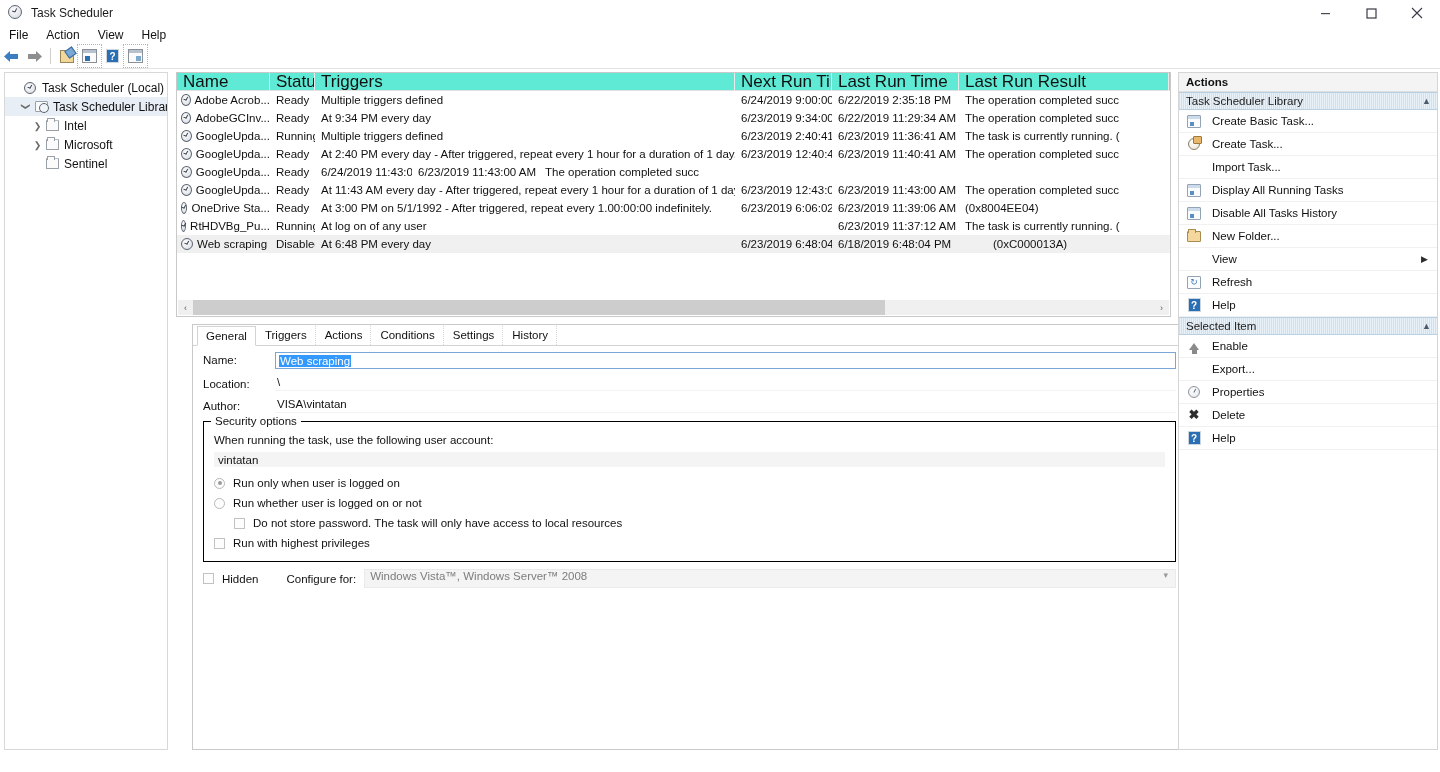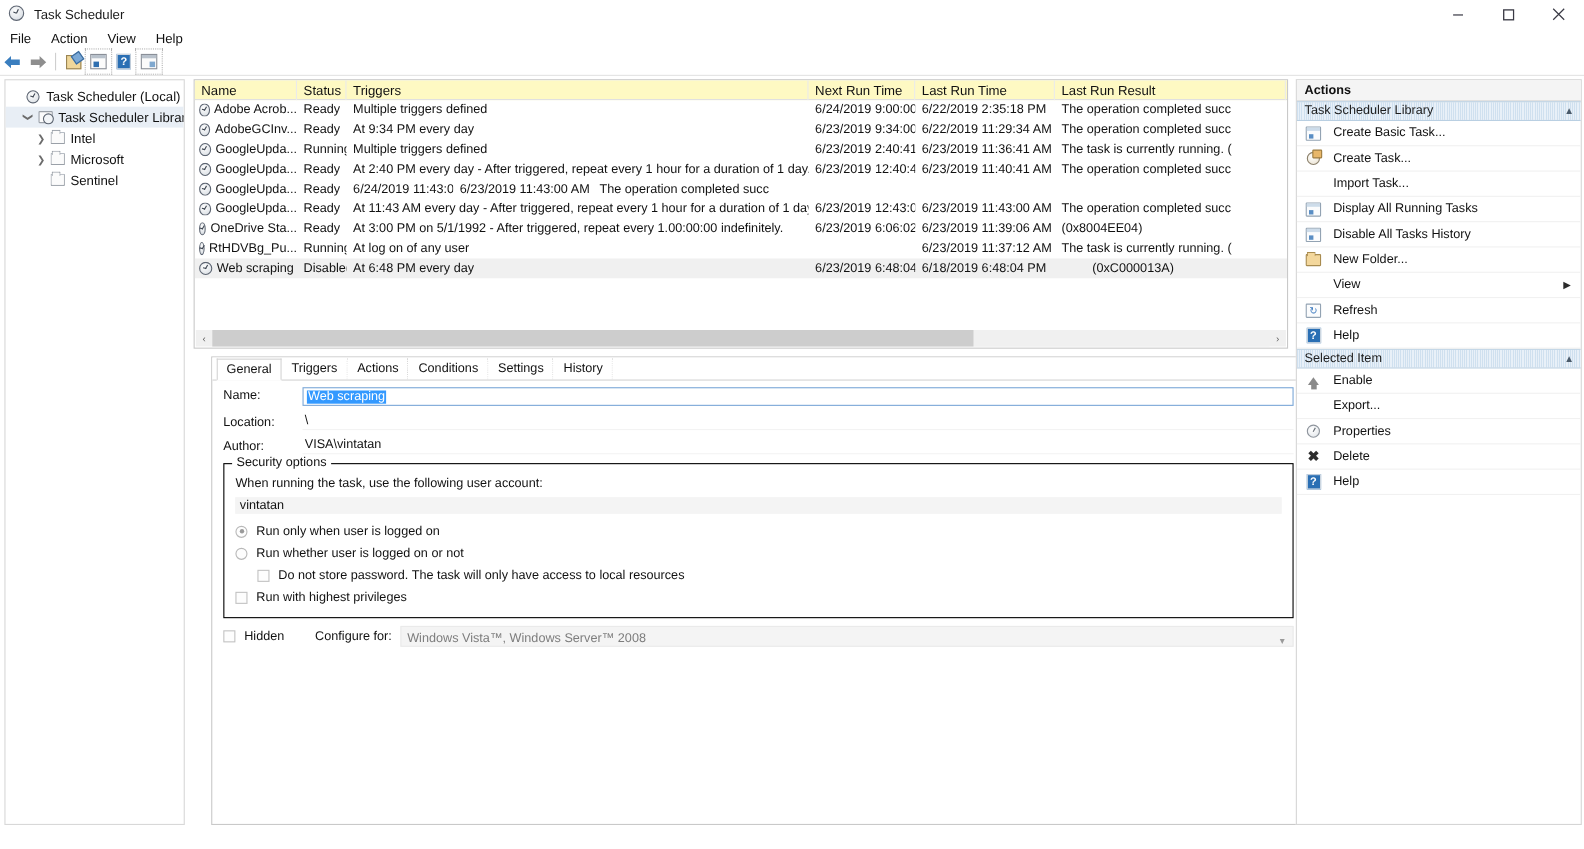--- a/index.html
+++ b/index.html
@@ -138,22 +138,22 @@
   .center {
     position: absolute; left: 176px; top: 72px; width: 995px; height: 678px;
   }
 
   
   .tasklist {
     position: absolute; left: 0; top: 0; width: 995px; height: 245px;
     background: #ffffff; border: 1px solid #c9c9c9; overflow: hidden;
   }
   .lv-header {
-    position: relative; height: 18px; background: #fef9c3; border-bottom: 1px solid #e0e0e0;
-    display: flex; align-items: center; font-size: 12px; color: #111;
+    position: relative; height: 18px; background: #5eead4; border-bottom: 1px solid #e0e0e0;
+    display: flex; align-items: center; font-size: 17px; color: #111;
   }
   .lv-header .hcell {
     height: 18px; line-height: 18px; padding-left: 6px; border-right: 1px solid #eaeaea;
     overflow: hidden; white-space: nowrap; flex: 0 0 auto;
   }
   .lv-body { position: relative; }
   .lv-row {
     display: flex; align-items: center; height: 18px; font-size: 11.5px; color: #111; white-space: nowrap;
   }
   .lv-row.selected { background: #f0f0f0; }
@@ -233,21 +233,21 @@
     margin-right: 8px; flex: 0 0 11px;
   }
   .indent { margin-left: 20px; }
 
   
   .bottom-row {
     display: flex; align-items: center; margin: 7px 10px 0 10px; font-size: 11.5px; color: #111;
   }
   .combo {
     flex: 1 1 auto; height: 19px; background: #f4f4f4; border: 1px solid #eaeaea;
-    display: flex; align-items: flex-end; padding: 0 5px; color: #7d7d7d; font-size: 11.5px;
+    display: flex; align-items: flex-start; padding: 0 5px; color: #7d7d7d; font-size: 11.5px;
     position: relative;
   }
   .combo .caret { position: absolute; right: 7px; color: #9a9a9a; font-size: 9px; }
 
   
   .actions-pane {
     position: absolute; left: 1178px; top: 72px; width: 260px; height: 678px;
     background: #ffffff; border: 1px solid #d5d5d5;
   }
   .actions-title {

